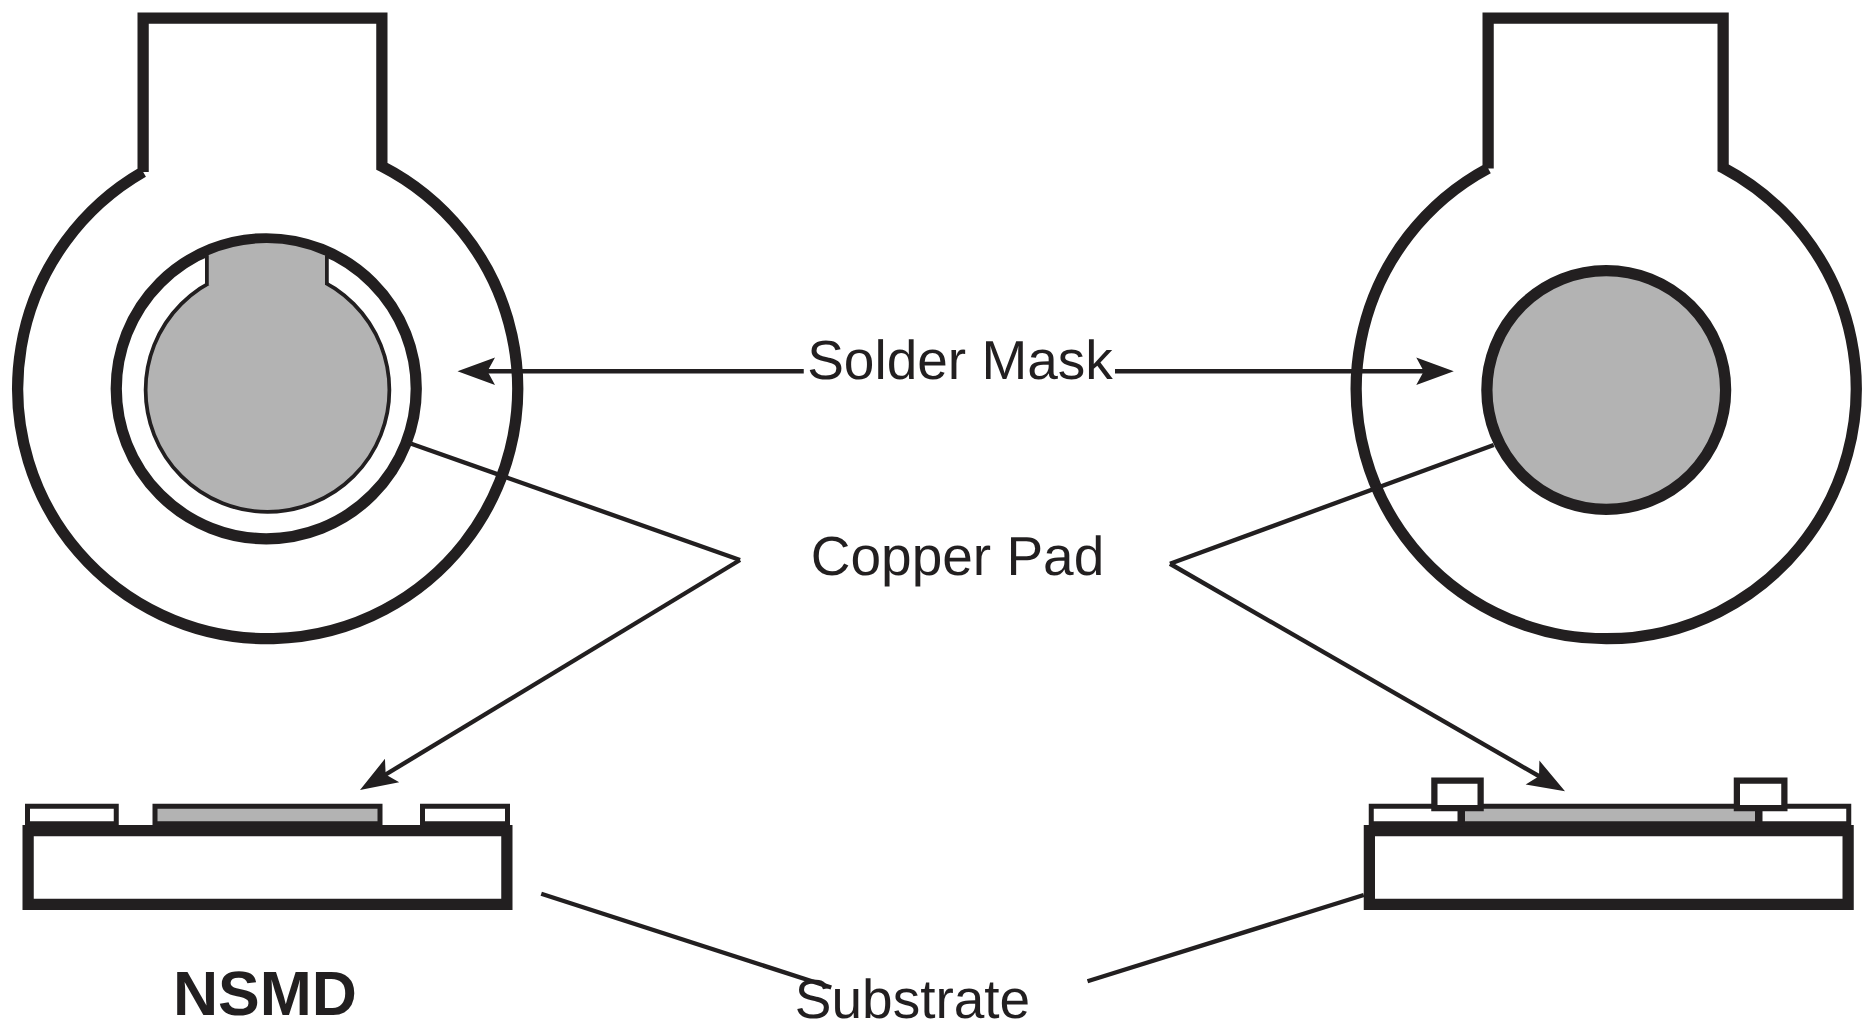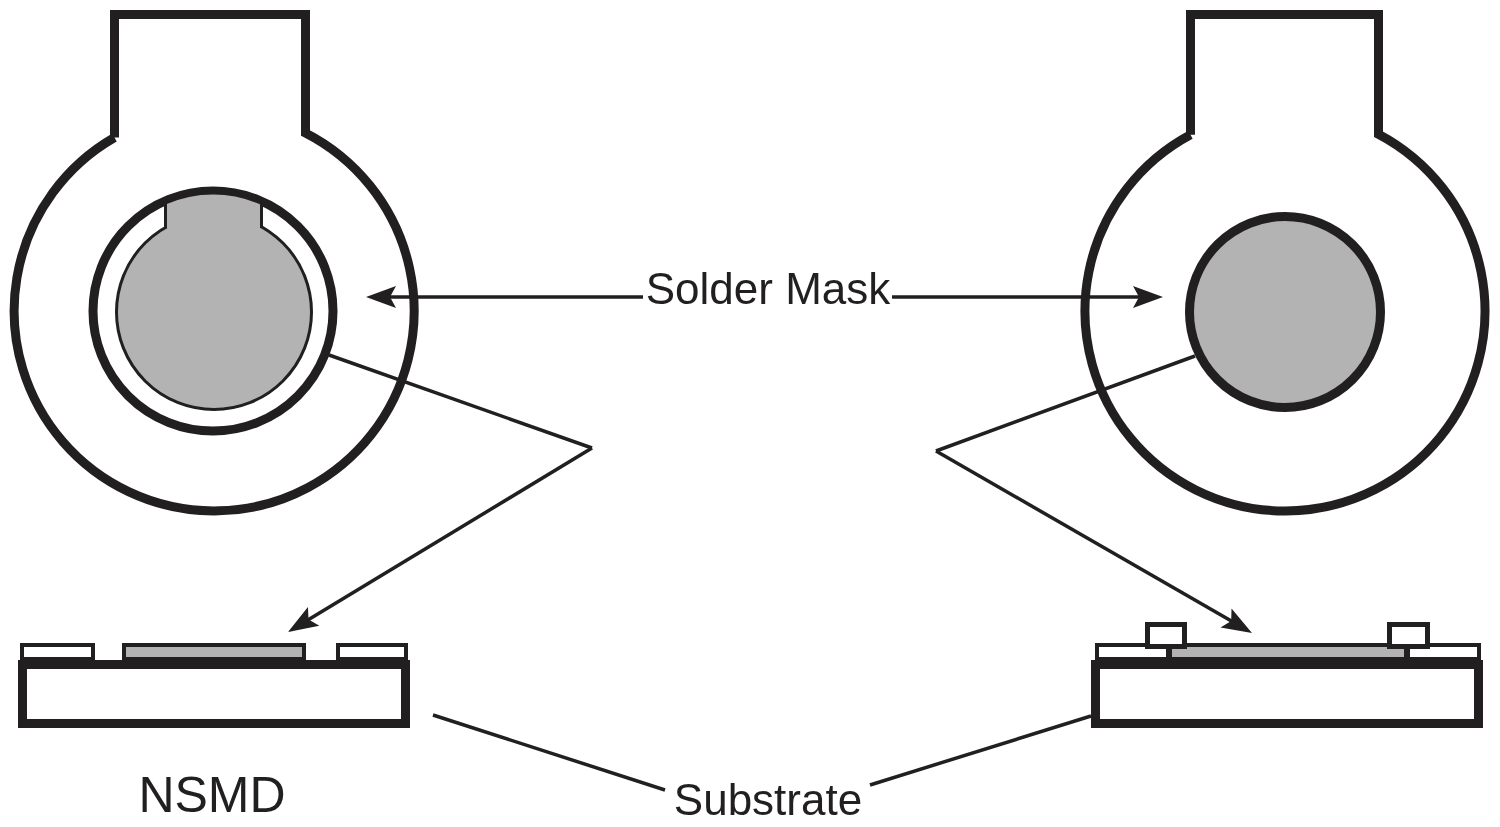--- a/index.html
+++ b/index.html
@@ -21,21 +21,21 @@
     font-size: 44px;
     line-height: 1;
     letter-spacing: 0px;
   }
   .caption {
     position: absolute;
     transform: translate(-50%, -50%);
     white-space: nowrap;
     color: #221f20;
     font-size: 50px;
-    font-weight: normal;
+    font-weight: bold;
     line-height: 1;
   }
 </style>
 </head>
 <body>
 
 <div id="stage">
 
   <svg id="diagram-svg" width="1500" height="827" viewBox="0 0 1500 827">
     <g fill="none" stroke-linejoin="miter" stroke-linecap="butt" stroke="#221f20">
@@ -83,19 +83,20 @@
         <polygon points="0,0 30,-11 24,0 30,11" transform="translate(366,297)"></polygon>
         <polygon points="0,0 30,-11 24,0 30,11" transform="translate(1163,297) rotate(180)"></polygon>
         <polygon points="0,0 30,-11 24,0 30,11" transform="translate(288,632) rotate(-31.2)"></polygon>
         <polygon points="0,0 30,-11 24,0 30,11" transform="translate(1252,633) rotate(-150)"></polygon>
       </g>
     </g>
   </svg>
 
   <div class="lbl" style="left:768px; top:289px;">Solder Mask</div>
 
+  <div class="lbl" style="left:766px; top:446px;">Copper Pad</div>
 
-  <div class="lbl" style="left:768px; top:800px;">Substrate</div>
+  <div class="lbl" style="left:730px; top:800px;">Substrate</div>
 
   <div class="caption" style="left:212px; top:795px;">NSMD</div>
 
 
 </div>
 
 </body></html>

